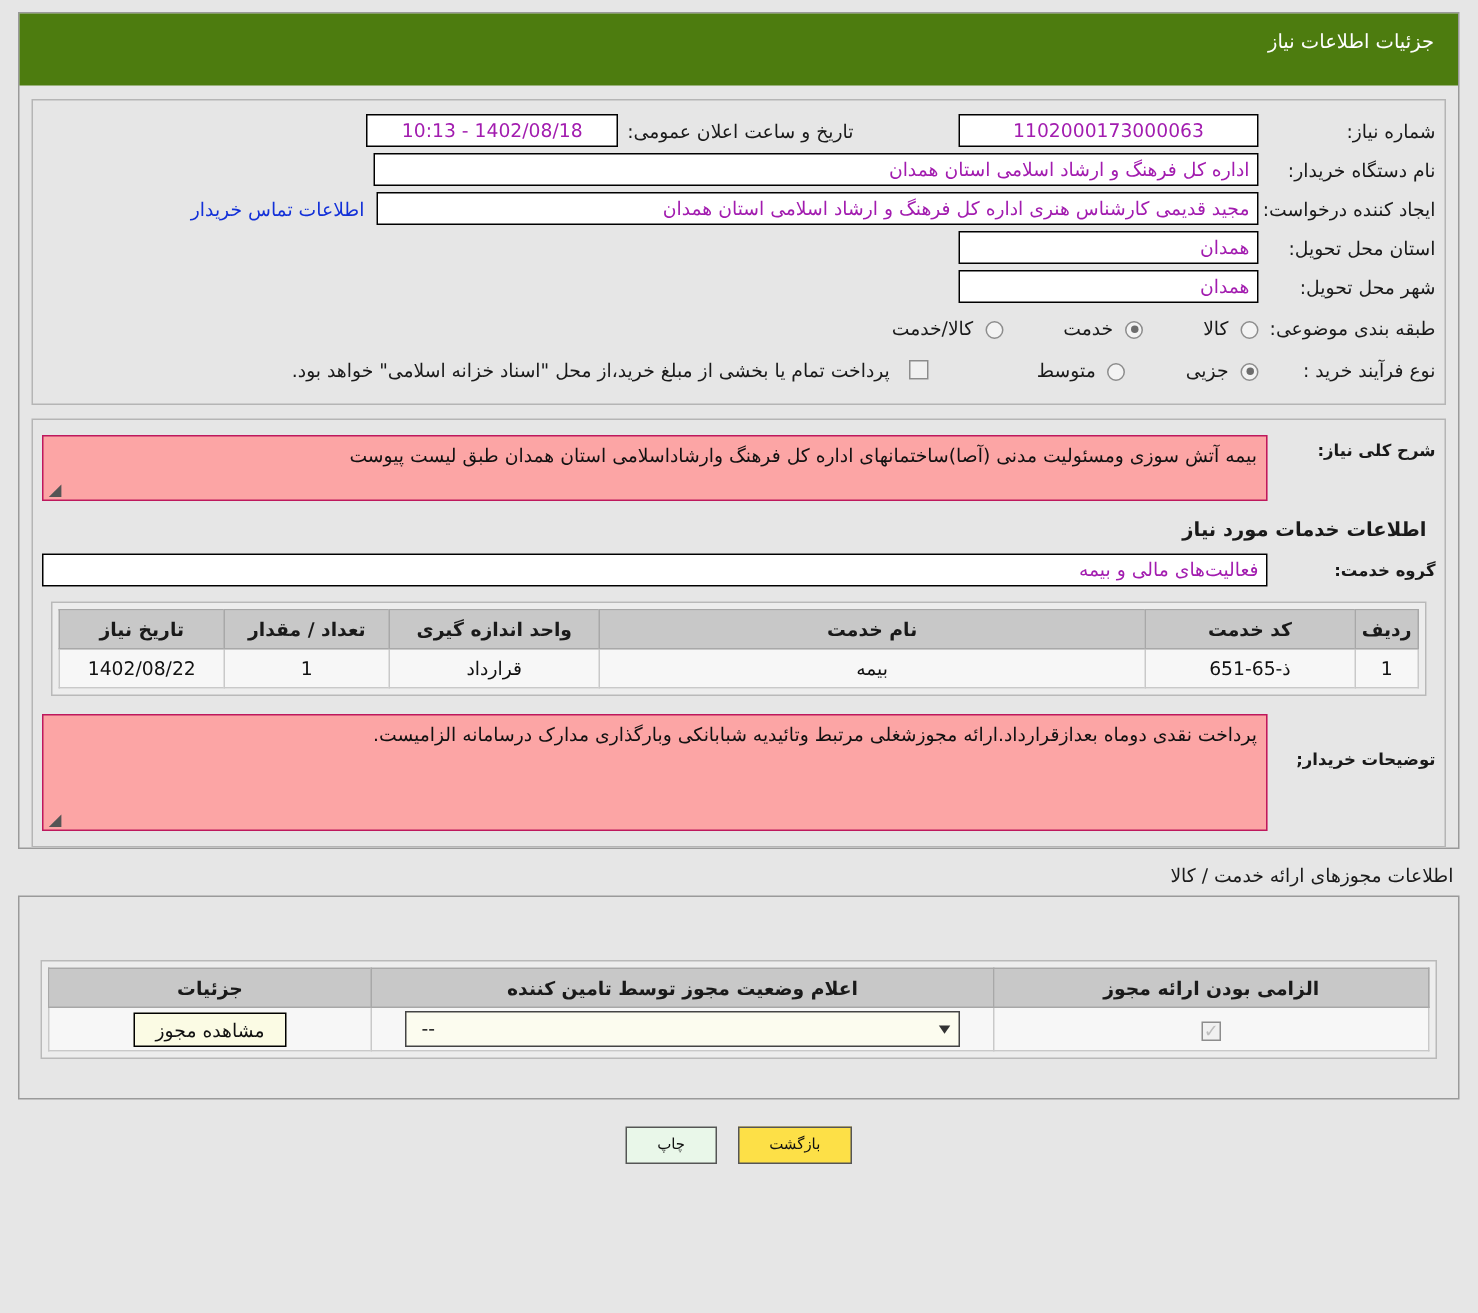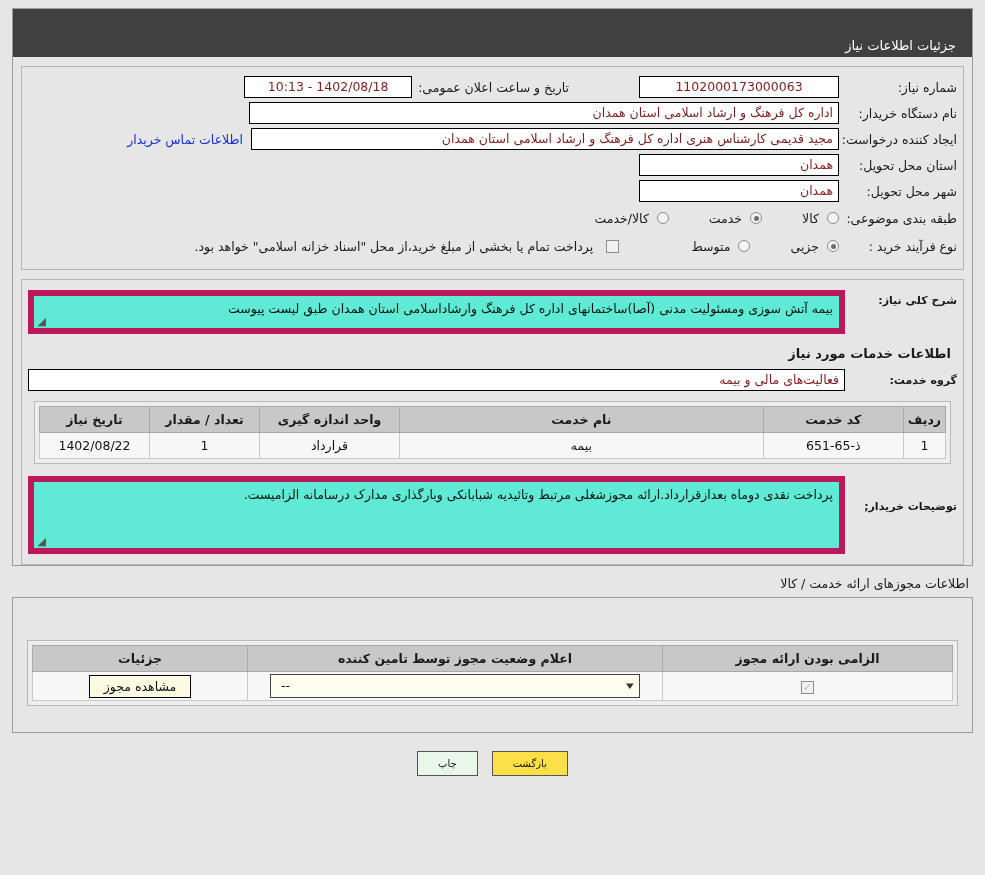--- a/index.html
+++ b/index.html
@@ -46,25 +46,25 @@
 
   
   .panel {
     margin: 8px 12px 0 12px;
     border: 1px solid #9a9a9a;
     background: #e6e6e6;
     position: relative;
   }
 
   .title-bar {
-    background: #404040;
+    background: #4d7c0f;
     color: #ffffff;
     height: 48px;
     line-height: 40px;
-    padding: 17px 16px;
+    padding: 0 16px;
     font-size: 13px;
     text-align: right;
   }
 
   
   .form-area {
     border: 1px solid #b5b5b5;
     margin: 9px 8px 0 8px;
     background: #e6e6e6;
     padding: 8px 6px 8px 6px;
@@ -87,21 +87,21 @@
   }
   .lbl-w { width: 118px; flex: 0 0 118px; }
 
   .fld {
     background: #ffffff;
     border: 1px solid #000000;
     height: 22px;
     line-height: 20px;
     font-size: 12.5px;
     padding: 0 5px;
-    color: #7f1d1d;
+    color: #a21caf;
     text-align: center;
     overflow: hidden;
     white-space: nowrap;
   }
   .fld.right { text-align: right; }
   .fld.yellow { background: #fbfbe4; }
 
   .plain-txt { font-size: 12.5px; color: #1a1a1a; padding: 0 6px; white-space: nowrap; }
   .link { color: #1230d8; font-size: 12.5px; padding: 0 8px; cursor: pointer; white-space: nowrap; }
 
@@ -118,21 +118,21 @@
   }
   .radio.on::after {
     content: "";
     position: absolute;
     left: 2.5px; top: 2.5px;
     width: 5px; height: 5px;
     border-radius: 50%;
     background: #6d6d6d;
   }
   .radio-lbl { font-size: 12.5px; color: #1a1a1a; margin-left: 2px; margin-right: 3px; }
-  .radio-item { display: flex; align-items: center; gap: 5px; margin-left: 34px; }
+  .radio-item { display: flex; align-items: flex-end; gap: 5px; margin-left: 34px; }
 
   .chk {
     width: 13px; height: 13px;
     border: 1px solid #8d8d8d;
     background: #f1f1f1;
     display: inline-block;
     flex: 0 0 13px;
   }
   .chk.on::after {
     content: "\2713";
@@ -151,22 +151,22 @@
     padding: 10px 6px 10px 6px;
     background: #e6e6e6;
   }
   .sec-lbl {
     font-size: 11px;
     font-weight: bold;
     color: #1a1a1a;
     white-space: nowrap;
   }
   .textarea {
-    background: #5eead4;
-    border: 6px solid #be185d;
+    background: #fca5a5;
+    border: 1px solid #be185d;
     font-size: 12.5px;
     color: #111;
     padding: 3px 6px;
     position: relative;
     text-align: right;
     line-height: 1.55;
     overflow: hidden;
   }
   .textarea .grip {
     position: absolute;

